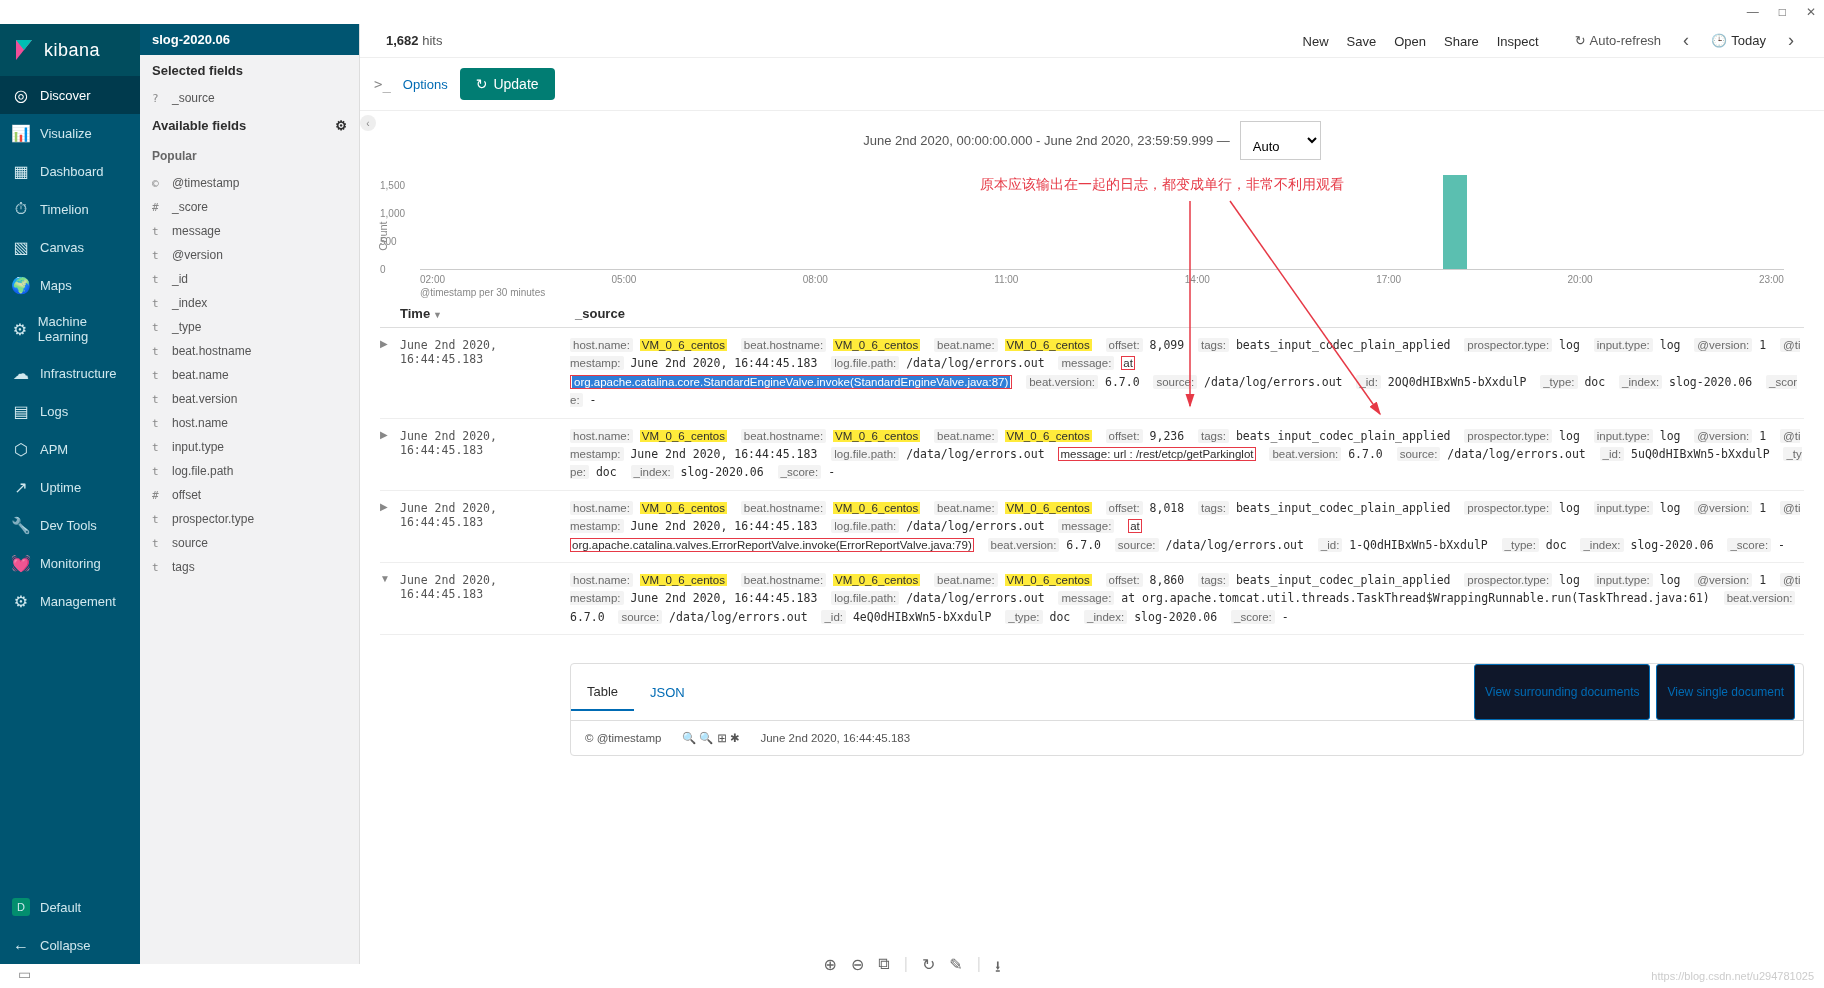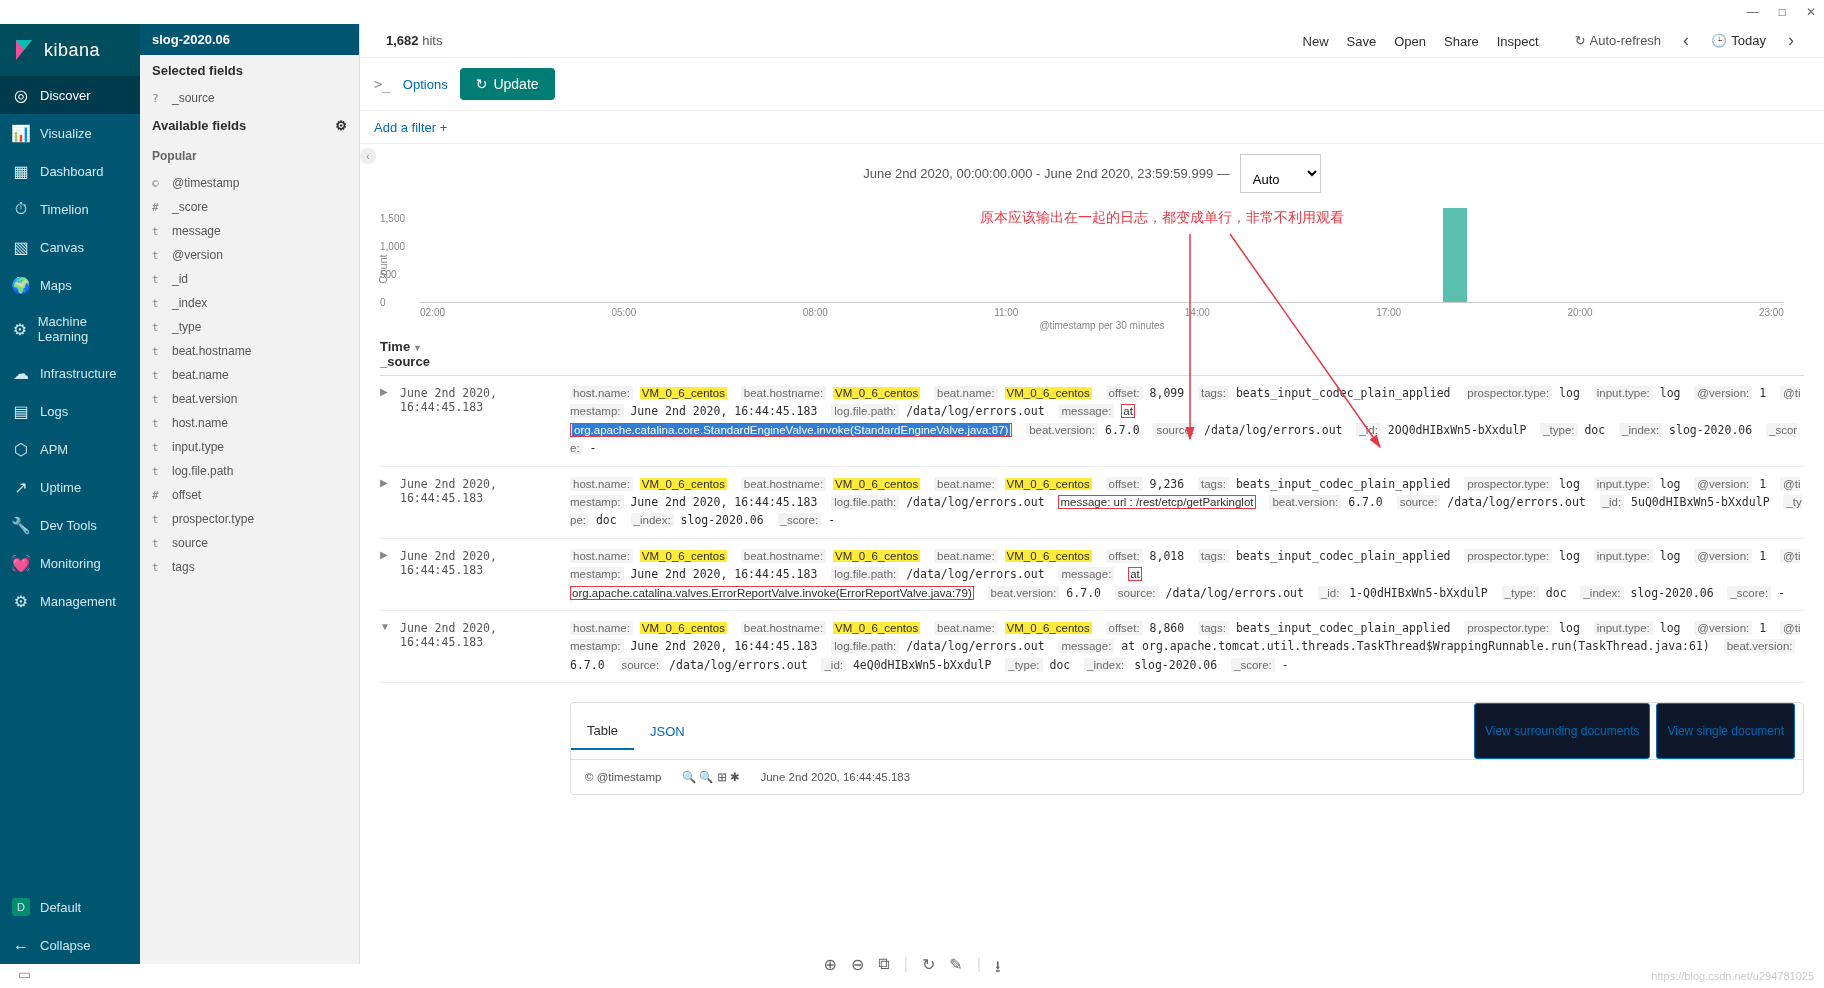--- a/index.html
+++ b/index.html
@@ -41,37 +41,37 @@
 .content { flex:1; overflow:auto; position:relative; }
 .collapse-handle { position:absolute; left:0; top:4px; width:16px; height:16px; background:#eee; border-radius:50%; display:flex; align-items:center; justify-content:center; font-size:10px; color:#888; cursor:pointer; }
 .timerange { text-align:center; padding:10px; font-size:13px; color:#555; display:flex; justify-content:center; align-items:center; gap:10px; }
 .timerange select { padding:16px 24px 4px 8px; font-size:13px; border:1px solid #ccc; background:#fff; }
 .chart { padding:0 40px 0 60px; position:relative; height:120px; }
 .chart-y { position:absolute; left:8px; top:50%; transform:rotate(-90deg); font-size:11px; color:#888; }
 .chart-area { height:100px; border-bottom:1px solid #ccc; position:relative; display:flex; align-items:flex-end; }
 .y-tick { position:absolute; left:-40px; font-size:10px; color:#888; transform:translateY(50%); }
 .bar { position:absolute; width:24px; background:#5bbfb0; bottom:0; }
 .x-labels { display:flex; justify-content:space-between; font-size:10px; color:#888; padding-top:4px; }
-.x-sub { text-align:center; font-size:10px; color:#888; padding-top:2px; }
+.x-sub { font-size:10px; color:#888; padding-top:2px; }
 .annotation { position:absolute; color:#e63946; font-size:14px; pointer-events:none; z-index:10; }
 .arrow-svg { position:absolute; pointer-events:none; z-index:9; }
 .doc-table { padding:10px 20px; }
-.doc-header { display:flex; padding:6px 0; border-bottom:1px solid #ddd; font-size:13px; font-weight:600;flex-direction:column; }
+.doc-header { display:flex; padding:6px 0; border-bottom:1px solid #ddd; font-size:13px; font-weight:600; }
 .col-exp { width:20px; }
 .col-time { width:175px; }
 .col-src { flex:1; }
 .doc-row { display:flex; padding:8px 0; border-bottom:1px solid #eee; font-size:12px; }
 .exp { width:20px; color:#888; cursor:pointer; font-size:10px; padding-top:2px; }
 .time { width:170px; font-family:Menlo,Consolas,monospace; font-size:11.5px; color:#555; padding-top:2px; }
 .src { flex:1; font-family:Menlo,Consolas,monospace; font-size:11.5px; line-height:1.6; word-break:break-all; }
 .src .k { color:#6b6b6b; background:#f3f3f3; padding:1px 3px; border-radius:2px; }
 .src .hl { background:#ffeb3b; padding:0 2px; }
 .src .sel { background:#2f7ed8; color:#fff; padding:0 2px; }
 .redbox { border:1.5px solid #e63946; padding:0 1px; display:inline; }
-.detail { margin-left:190px; margin-top:19px; border:1px solid #ddd; border-radius:4px; }
+.detail { margin-left:190px; margin-top:28px; border:1px solid #ddd; border-radius:4px; }
 .tabs { display:flex; border-bottom:1px solid #ddd; align-items:center; }
 .tab { padding:10px 16px; font-size:13px; cursor:pointer; color:#006bb4; }
 .tab.active { color:#2d2d2d; border-bottom:2px solid #006bb4; }
 .detail-actions { margin-left:auto; padding-right:8px; display:flex; gap:6px; }
 .detail-btn { border:1px solid #006bb4; color:#006bb4; background:#0f172a; padding:20px 10px; font-size:12px; border-radius:3px; cursor:pointer; }
 .detail-body { padding:10px 14px; font-family:Menlo,Consolas,monospace; font-size:11.5px; color:#555; }
 .bottom-tools { position:absolute; bottom:0; left:50%; transform:translateX(-50%); display:flex; gap:14px; padding:6px; font-size:16px; color:#666; background:#fff; }
 .bottom-tools span { cursor:pointer; }
 .watermark { position:absolute; right:10px; bottom:6px; font-size:11px; color:#ccc; }
 .corner-icon { position:absolute; left:18px; bottom:6px; color:#888; font-size:14px; }
@@ -205,23 +205,20 @@
       <span class="autorefresh">↻ <span>Auto-refresh</span></span>
       <span class="chev">‹</span>
       <span class="today">🕒 <span>Today</span></span>
       <span class="chev">›</span>
     </div>
     <div class="searchbar">
       <span class="prompt">&gt;_</span>
       <span class="options">Options</span>
       <button class="update-btn">↻ <span>Update</span></button>
     </div>
-    <div class="filterbar">
-      <span class="add-filter">Add a filter +</span>
-    </div>
     <div class="content">
       <span class="collapse-handle">‹</span>
       <div class="timerange">
         <span>June 2nd 2020, 00:00:00.000 - June 2nd 2020, 23:59:59.999 —</span>
         <select><option>Auto</option></select>
       </div>
       <div class="chart">
         <span class="chart-y">Count</span>
         <div class="chart-area" id="chart-area">
           <div class="bar" style="left:75%;height:95%;"></div>

